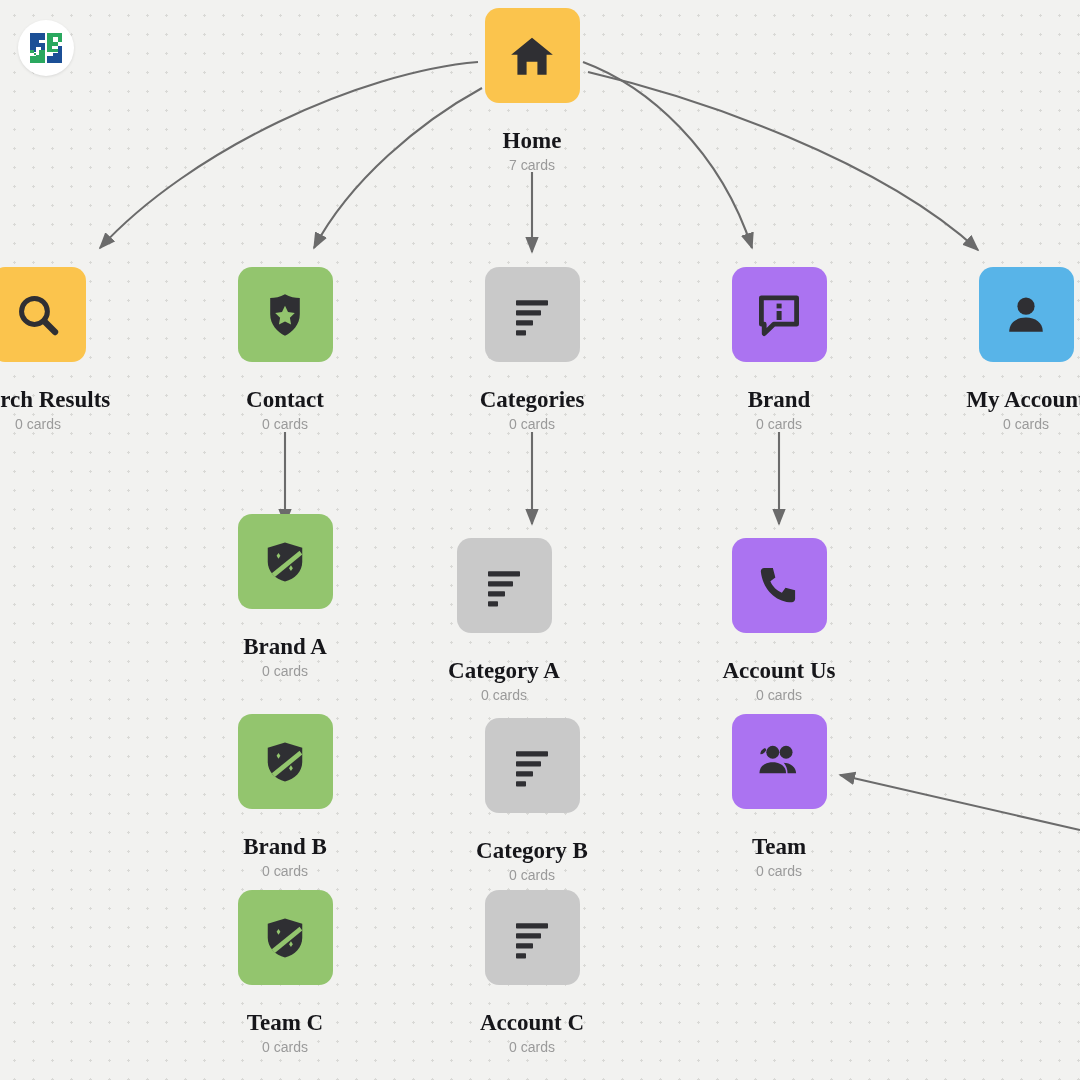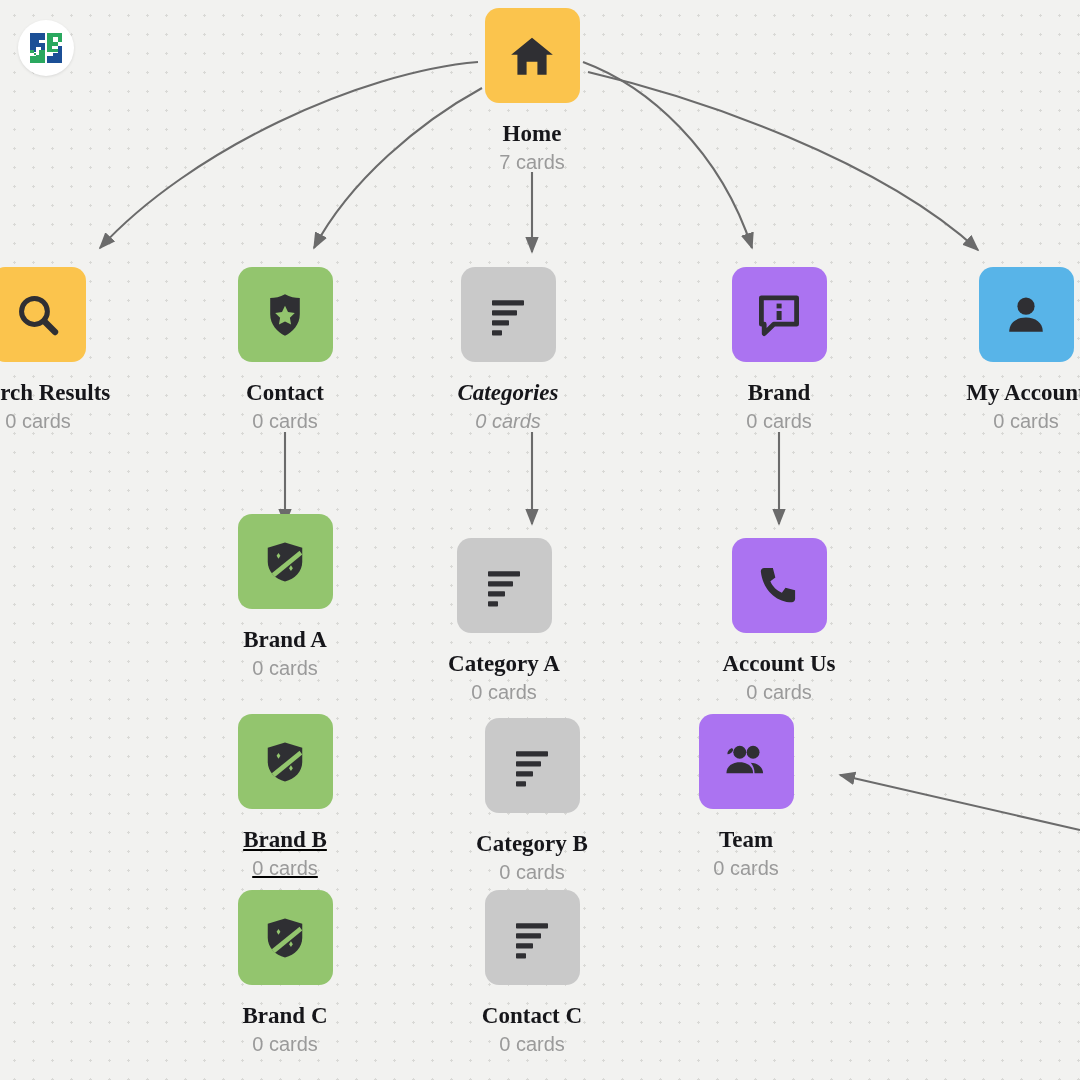--- a/index.html
+++ b/index.html
@@ -51,32 +51,32 @@
     height: 95px;
     margin: 0 auto;
     border-radius: 14px;
     display: flex;
     align-items: center;
     justify-content: center;
     box-sizing: border-box;
   }
   .tile svg { display: block; }
   .node-title {
-    margin-top: 19px;
+    margin-top: 26px;
     font-family: "Liberation Serif", "DejaVu Serif", serif;
     font-weight: bold;
     font-size: 23px;
     color: #16161a;
     line-height: 1.05;
     white-space: nowrap;
   }
   .node-sub {
     margin-top: 5px;
     font-family: "Liberation Sans", sans-serif;
-    font-size: 20px;
+    font-size: 14px;
     color: #9a9a9a;
     line-height: 1.1;
     white-space: nowrap;
   }
 
   
   #logo {
     position: absolute;
     left: 18px;
     top: 20px;
@@ -160,21 +160,21 @@
     <div class="tile" style="background:#93c56e;">
       <svg width="48" height="48" viewBox="0 0 24 24">
         <path fill="#2f2f33" d="M12 1.6 c-2.5 1.4 -5 1.9 -7.4 1.9 v8.1 c0 5.2 3.6 8.8 7.4 10.8 c3.8 -2 7.4 -5.6 7.4 -10.8 V3.5 c-2.4 0 -4.9 -0.5 -7.4 -1.9 z"></path>
         <path fill="#93c56e" d="M12 7.4 l1.5 3.1 l3.4 0.5 l-2.45 2.4 l0.58 3.4 L12 15.2 l-3.03 1.6 l0.58 -3.4 L7.1 11 l3.4 -0.5 z"></path>
       </svg>
     </div>
     <div class="node-title">Contact</div>
     <div class="node-sub">0 cards</div>
   </div>
 
-  <div class="node" style="left:508px; top:267px;font-style:italic;">
+  <div class="node" style="left:532px; top:267px;">
     <div class="tile" style="background:#c9c9c9;">
       <svg width="48" height="48" viewBox="0 0 24 24">
         <g fill="#2f2f33">
           <rect x="4" y="4.6" width="16" height="2.7" rx="0.4"></rect>
           <rect x="4" y="9.6" width="12.5" height="2.7" rx="0.4"></rect>
           <rect x="4" y="14.6" width="8.5" height="2.7" rx="0.4"></rect>
           <rect x="4" y="19.6" width="5" height="2.7" rx="0.4"></rect>
         </g>
       </svg>
     </div>
@@ -236,21 +236,21 @@
   <div class="node" style="left:779px; top:538px;">
     <div class="tile" style="background:#ab73f1;">
       <svg width="46" height="46" viewBox="0 0 24 24">
         <path fill="#2f2f33" d="M4.2 2.6 h4.6 l1.3 5 l-2.6 1.9 c1.1 2.7 3.3 4.9 6 6 l1.9 -2.6 l5 1.3 v4.6 c0 0.9 -0.8 1.7 -1.7 1.7 C10.3 20.5 3.5 13.7 2.5 4.3 c0 -0.9 0.8 -1.7 1.7 -1.7 z"></path>
       </svg>
     </div>
     <div class="node-title">Account Us</div>
     <div class="node-sub">0 cards</div>
   </div>
 
-  <div class="node" style="left:285px; top:714px;text-decoration:underline;">
+  <div class="node" style="left:285px; top:714px;">
     <div class="tile" style="background:#93c56e;">
       <svg width="46" height="46" viewBox="0 0 24 24">
         <path fill="#2f2f33" d="M12 1.8 L21 4.6 v7.3 c0 5.1 -3.8 8.9 -9 10.3 c-5.2 -1.4 -9 -5.2 -9 -10.3 V4.6 z"></path>
         <path fill="#93c56e" d="M19.6 6.1 L5.1 17.9 l1.6 1.9 L21 8.1 z"></path>
         <path fill="#93c56e" d="M8.6 7.3 l1 1.5 l-1 1.5 l-1 -1.5 z"></path>
         <path fill="#93c56e" d="M15.1 13.7 l1 1.5 l-1 1.5 l-1 -1.5 z"></path>
       </svg>
     </div>
     <div class="node-title">Brand B</div>
     <div class="node-sub">0 cards</div>
@@ -264,21 +264,21 @@
           <rect x="4" y="9.6" width="12.5" height="2.7" rx="0.4"></rect>
           <rect x="4" y="14.6" width="8.5" height="2.7" rx="0.4"></rect>
           <rect x="4" y="19.6" width="5" height="2.7" rx="0.4"></rect>
         </g>
       </svg>
     </div>
     <div class="node-title">Category B</div>
     <div class="node-sub">0 cards</div>
   </div>
 
-  <div class="node" style="left:746px; top:714px;">
+  <div class="node" style="left:779px; top:714px;">
     <div class="tile" style="background:#ab73f1;">
       <svg width="50" height="50" viewBox="0 0 24 24">
         <circle cx="9" cy="7.3" r="3.1" fill="#2f2f33"></circle>
         <circle cx="15.4" cy="7.3" r="3.1" fill="#2f2f33"></circle>
         <path fill="#2f2f33" d="M2.6 17.4 c0 -3.4 2.9 -5.3 6.4 -5.3 s6.4 1.9 6.4 5.3 z"></path>
         <path fill="#2f2f33" d="M14.2 12.3 c3.2 0.15 6 1.95 6 5.1 h-4.1 c0 -2.1 -0.8 -3.8 -1.9 -5.1 z"></path>
         <path fill="#2f2f33" d="M4.6 5.6 c0.9 -0.6 1.4 0.2 1.1 1 c-0.5 1 -1.5 1.6 -2.6 1.7 c-0.2 -1.1 0.5 -2.1 1.5 -2.7 z"></path>
       </svg>
     </div>
     <div class="node-title">Team</div>
@@ -287,32 +287,32 @@
 
   <div class="node" style="left:285px; top:890px;">
     <div class="tile" style="background:#93c56e;">
       <svg width="46" height="46" viewBox="0 0 24 24">
         <path fill="#2f2f33" d="M12 1.8 L21 4.6 v7.3 c0 5.1 -3.8 8.9 -9 10.3 c-5.2 -1.4 -9 -5.2 -9 -10.3 V4.6 z"></path>
         <path fill="#93c56e" d="M19.6 6.1 L5.1 17.9 l1.6 1.9 L21 8.1 z"></path>
         <path fill="#93c56e" d="M8.6 7.3 l1 1.5 l-1 1.5 l-1 -1.5 z"></path>
         <path fill="#93c56e" d="M15.1 13.7 l1 1.5 l-1 1.5 l-1 -1.5 z"></path>
       </svg>
     </div>
-    <div class="node-title">Brand C</div>
+    <div class="node-title">Team C</div>
     <div class="node-sub">0 cards</div>
   </div>
 
   <div class="node" style="left:532px; top:890px;">
     <div class="tile" style="background:#c9c9c9;">
       <svg width="48" height="48" viewBox="0 0 24 24">
         <g fill="#2f2f33">
           <rect x="4" y="4.6" width="16" height="2.7" rx="0.4"></rect>
           <rect x="4" y="9.6" width="12.5" height="2.7" rx="0.4"></rect>
           <rect x="4" y="14.6" width="8.5" height="2.7" rx="0.4"></rect>
           <rect x="4" y="19.6" width="5" height="2.7" rx="0.4"></rect>
         </g>
       </svg>
     </div>
-    <div class="node-title">Contact C</div>
+    <div class="node-title">Account C</div>
     <div class="node-sub">0 cards</div>
   </div>
 
 </div>
 
 </body></html>

